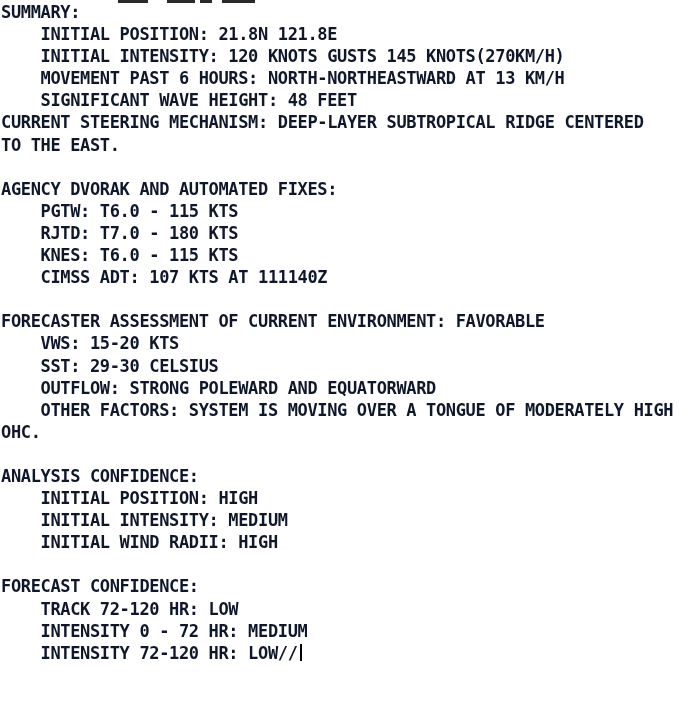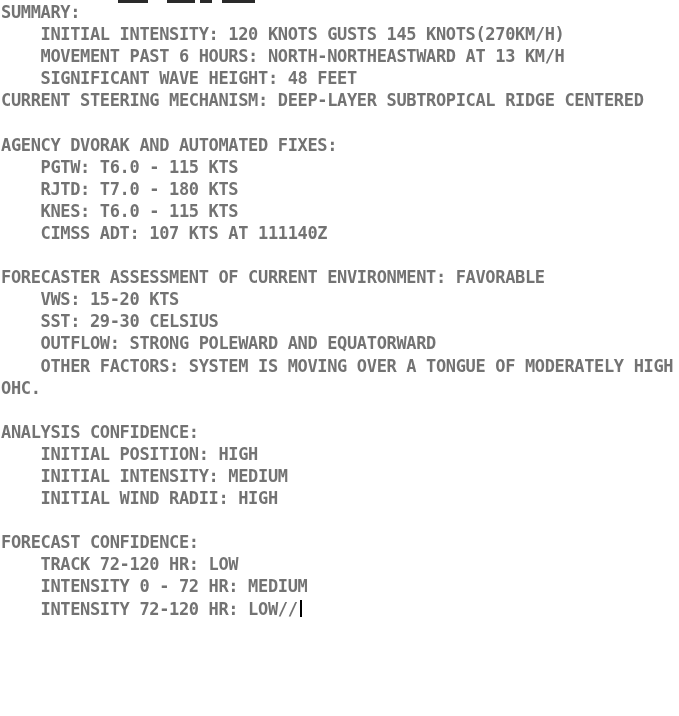--- a/index.html
+++ b/index.html
@@ -34,21 +34,21 @@
   .rem-4 { left: 222px; width: 33px; }
 
   .doc {
     position: absolute;
     top: 1px;
     left: 1px;
     right: 0;
     font-family: "DejaVu Sans Mono", "Liberation Mono", monospace;
     font-weight: 700;
     font-size: 17px;
-    color: #737373;
+    color: #0f172a;
     letter-spacing: -0.35px;
   }
   .line {
     height: 22.1px;
     line-height: 22.1px;
     white-space: pre;
   }
   .caret {
     display: inline-block;
     width: 2px;
@@ -65,24 +65,26 @@
 
   <div class="remnant">
     <span class="rem-1"></span>
     <span class="rem-2"></span>
     <span class="rem-3"></span>
     <span class="rem-4"></span>
   </div>
 
   <div class="doc">
       <div class="line">SUMMARY:</div>
+      <div class="line">    INITIAL POSITION: 21.8N 121.8E</div>
       <div class="line">    INITIAL INTENSITY: 120 KNOTS GUSTS 145 KNOTS(270KM/H)</div>
       <div class="line">    MOVEMENT PAST 6 HOURS: NORTH-NORTHEASTWARD AT 13 KM/H</div>
       <div class="line">    SIGNIFICANT WAVE HEIGHT: 48 FEET</div>
       <div class="line">CURRENT STEERING MECHANISM: DEEP-LAYER SUBTROPICAL RIDGE CENTERED</div>
+      <div class="line">TO THE EAST.</div>
       <div class="line"></div>
       <div class="line">AGENCY DVORAK AND AUTOMATED FIXES:</div>
       <div class="line">    PGTW: T6.0 - 115 KTS</div>
       <div class="line">    RJTD: T7.0 - 180 KTS</div>
       <div class="line">    KNES: T6.0 - 115 KTS</div>
       <div class="line">    CIMSS ADT: 107 KTS AT 111140Z</div>
       <div class="line"></div>
       <div class="line">FORECASTER ASSESSMENT OF CURRENT ENVIRONMENT: FAVORABLE</div>
       <div class="line">    VWS: 15-20 KTS</div>
       <div class="line">    SST: 29-30 CELSIUS</div>

